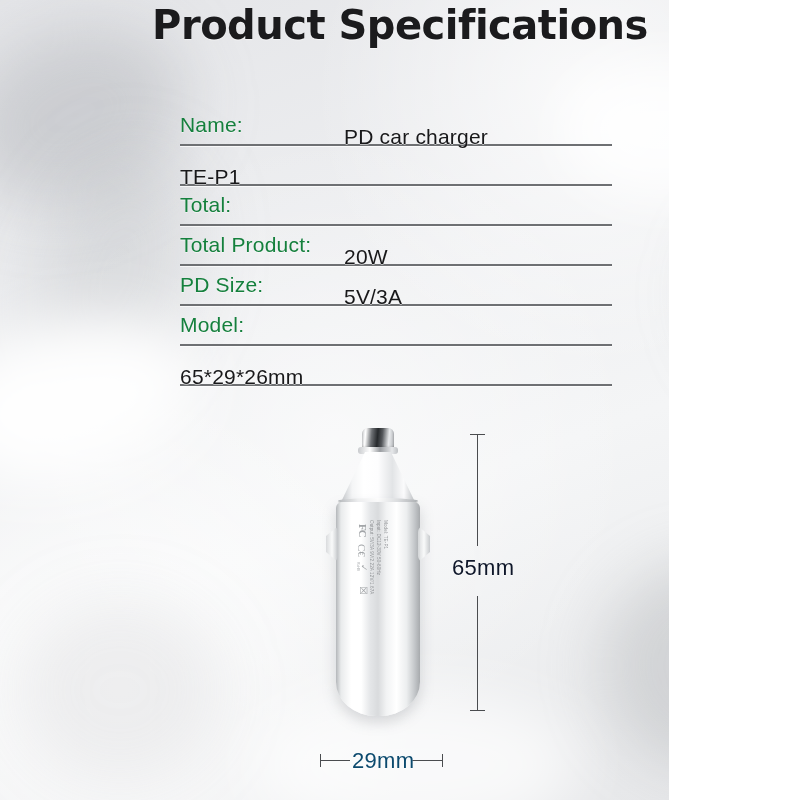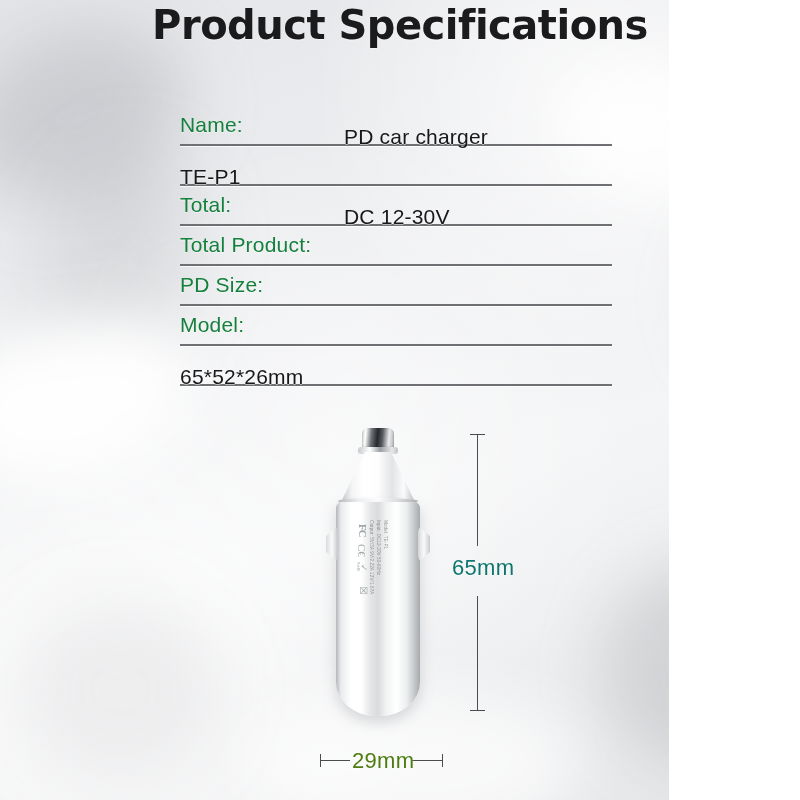--- a/index.html
+++ b/index.html
@@ -323,21 +323,21 @@
     top: 546px;
     width: 9px;
     height: 50px;
     background: linear-gradient(90deg, rgba(241,242,243,0.0), rgba(243,244,245,1) 35%, rgba(243,244,245,1) 65%, rgba(241,242,243,0.0));
   }
   #dim-v-label {
     position: absolute;
     left: 452px;
     top: 555px;
     font-size: 22px;
-    color: #0f766e;
+    color: #0f172a;
     letter-spacing: 0.3px;
     text-shadow: 0 1px 0 rgba(255,255,255,0.6);
   }
 
   .dim-h-line {
     position: absolute;
     top: 760px;
     height: 1px;
     background: #4a4c4f;
   }
@@ -350,21 +350,21 @@
     background: #4a4c4f;
     top: 754px;
   }
   .dim-cap-left  { left: 320px; }
   .dim-cap-right { left: 442px; }
   #dim-h-label {
     position: absolute;
     left: 352px;
     top: 748px;
     font-size: 22px;
-    color: #4d7c0f;
+    color: #0c4a6e;
     letter-spacing: 0.3px;
     text-shadow: 0 1px 0 rgba(255,255,255,0.6);
   }
 </style>
 </head>
 <body>
 
 <div id="canvas">
 
   <div class="bg-base"></div>
@@ -385,37 +385,38 @@
       <div class="spec-label">Name:</div>
       <div class="spec-value">PD car charger</div>
     </div>
 
     <div class="spec-row">
       <div class="spec-value">TE-P1</div>
     </div>
 
     <div class="spec-row">
       <div class="spec-label">Total:</div>
-      <div class="spec-value">DC 12-30V</div>
     </div>
 
     <div class="spec-row">
       <div class="spec-label">Total Product:</div>
+      <div class="spec-value">20W</div>
     </div>
 
     <div class="spec-row">
       <div class="spec-label">PD Size:</div>
+      <div class="spec-value">5V/3A</div>
     </div>
 
     <div class="spec-row">
       <div class="spec-label">Model:</div>
     </div>
 
     <div class="spec-row">
-      <div class="spec-value">65*52*26mm</div>
+      <div class="spec-value">65*29*26mm</div>
     </div>
 
   </div>
 
   <div id="product">
     <div class="tip"></div>
     <div class="tip-collar"></div>
     <div class="cone"></div>
     <div class="seam"></div>
     <div class="body"></div>

